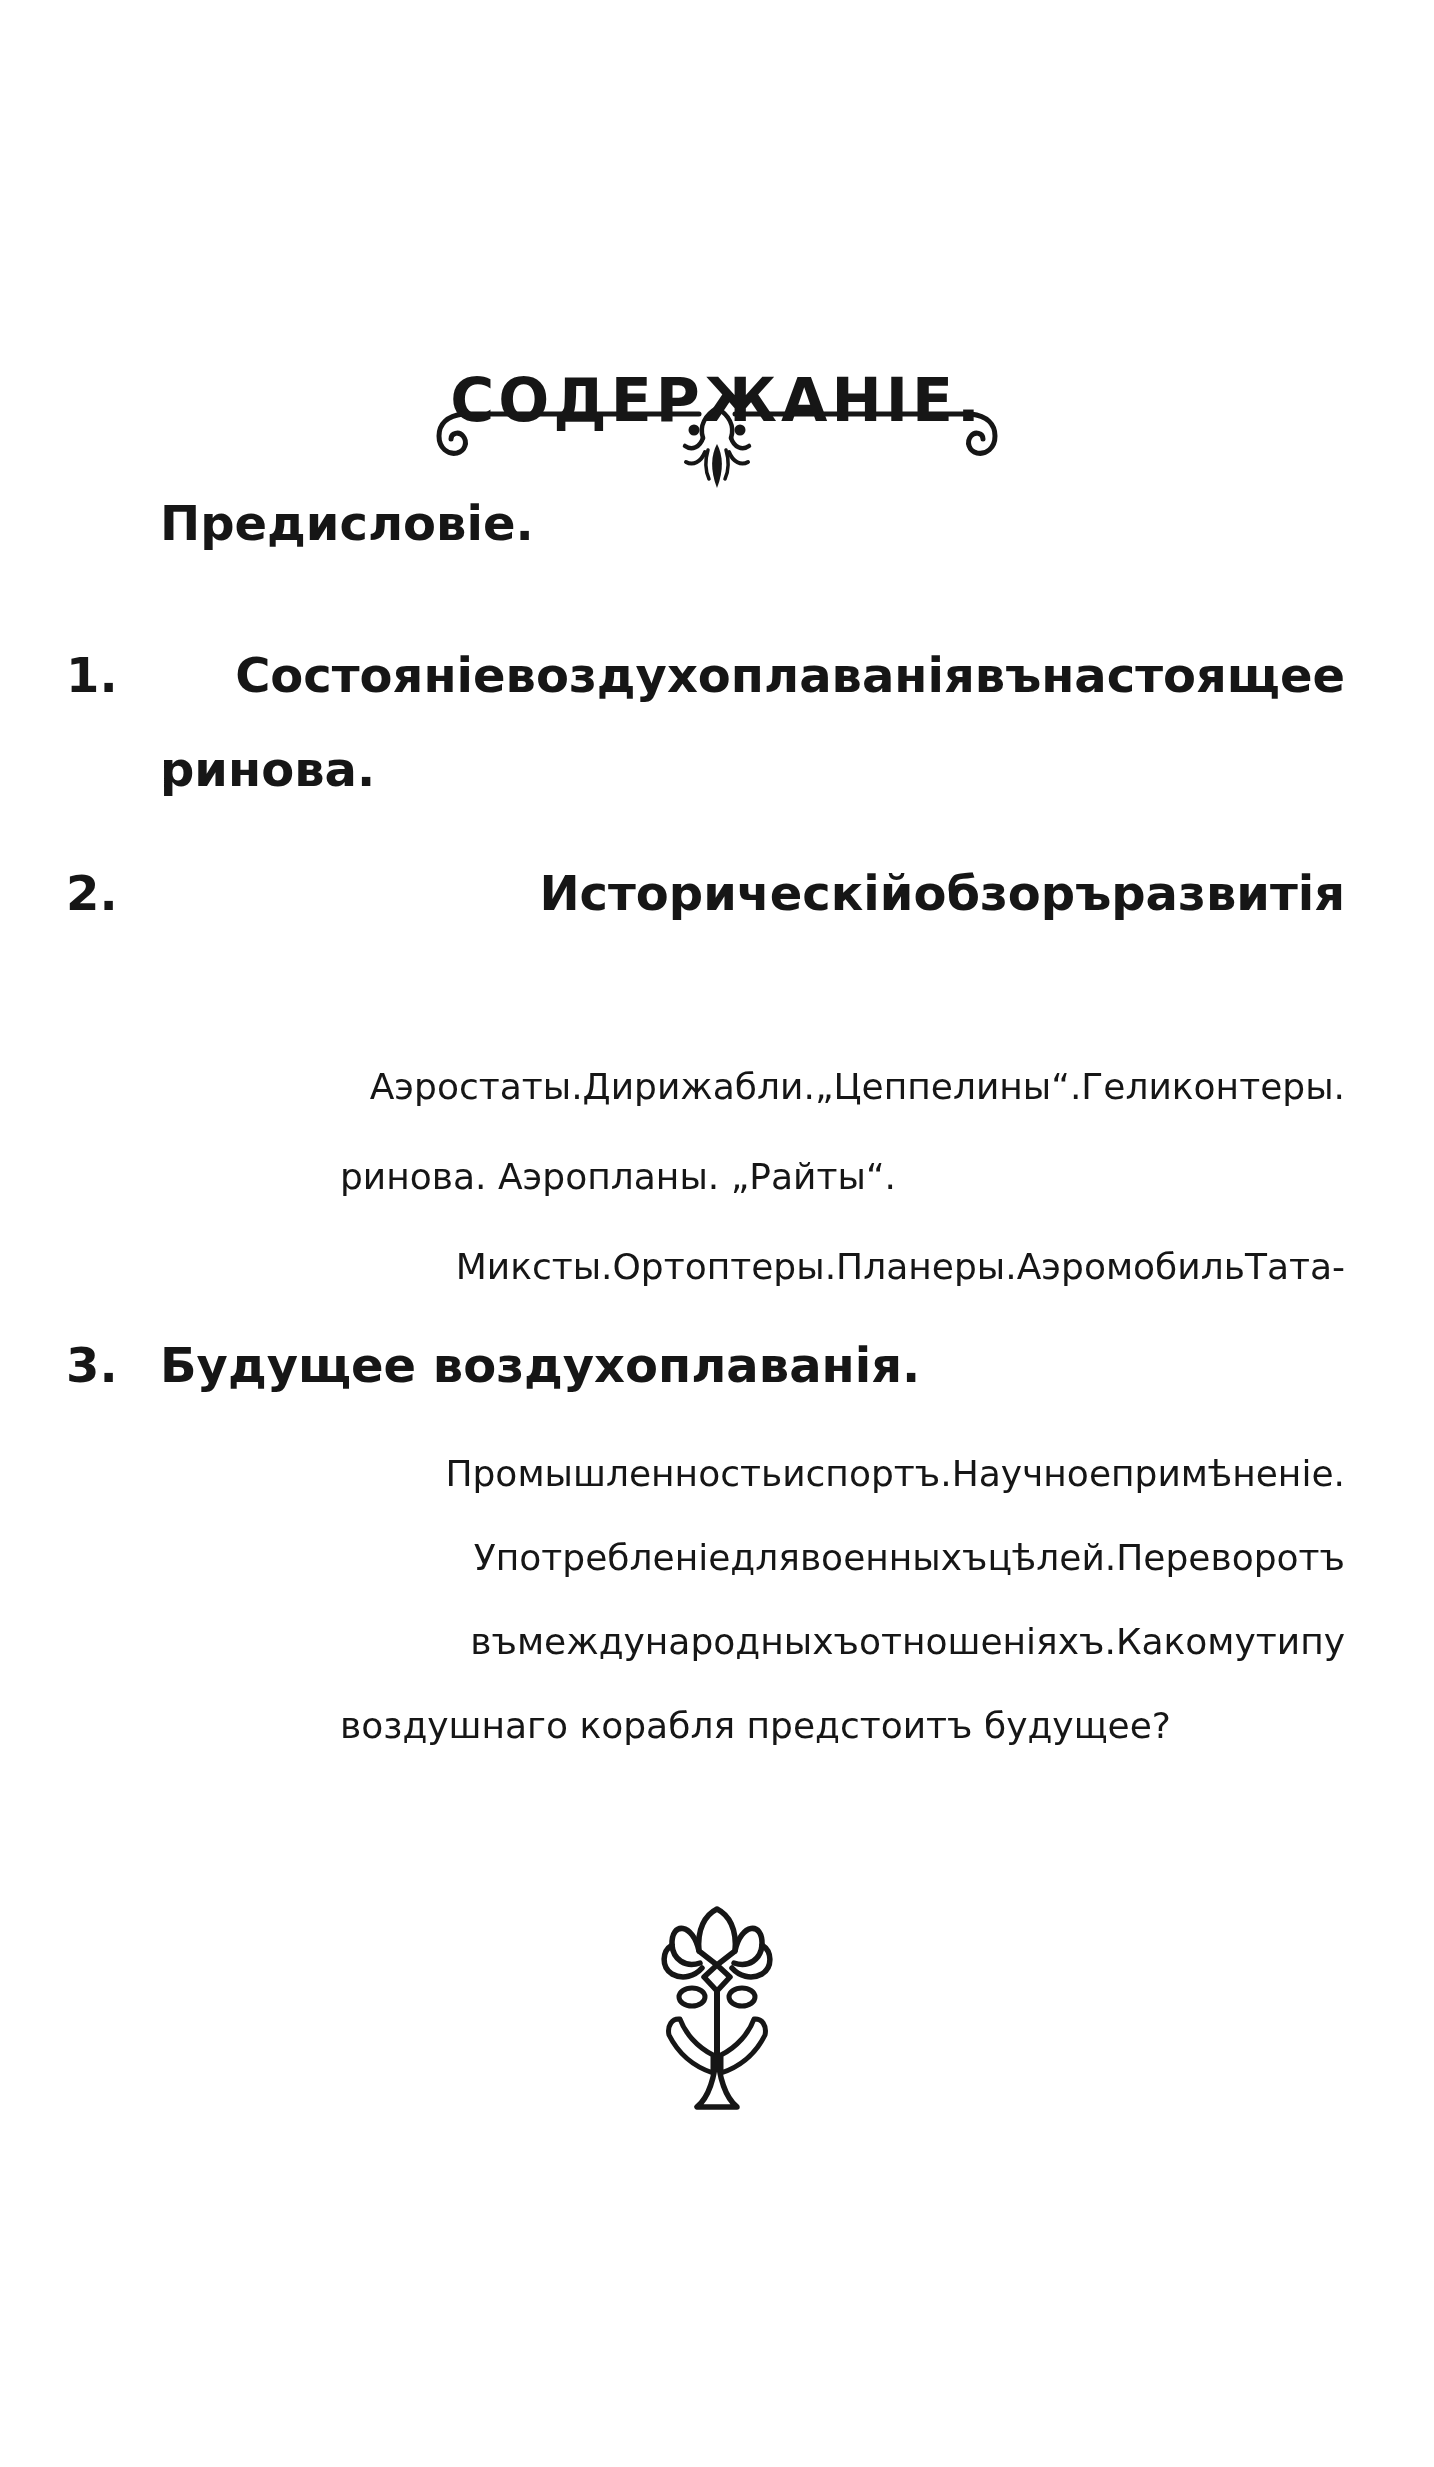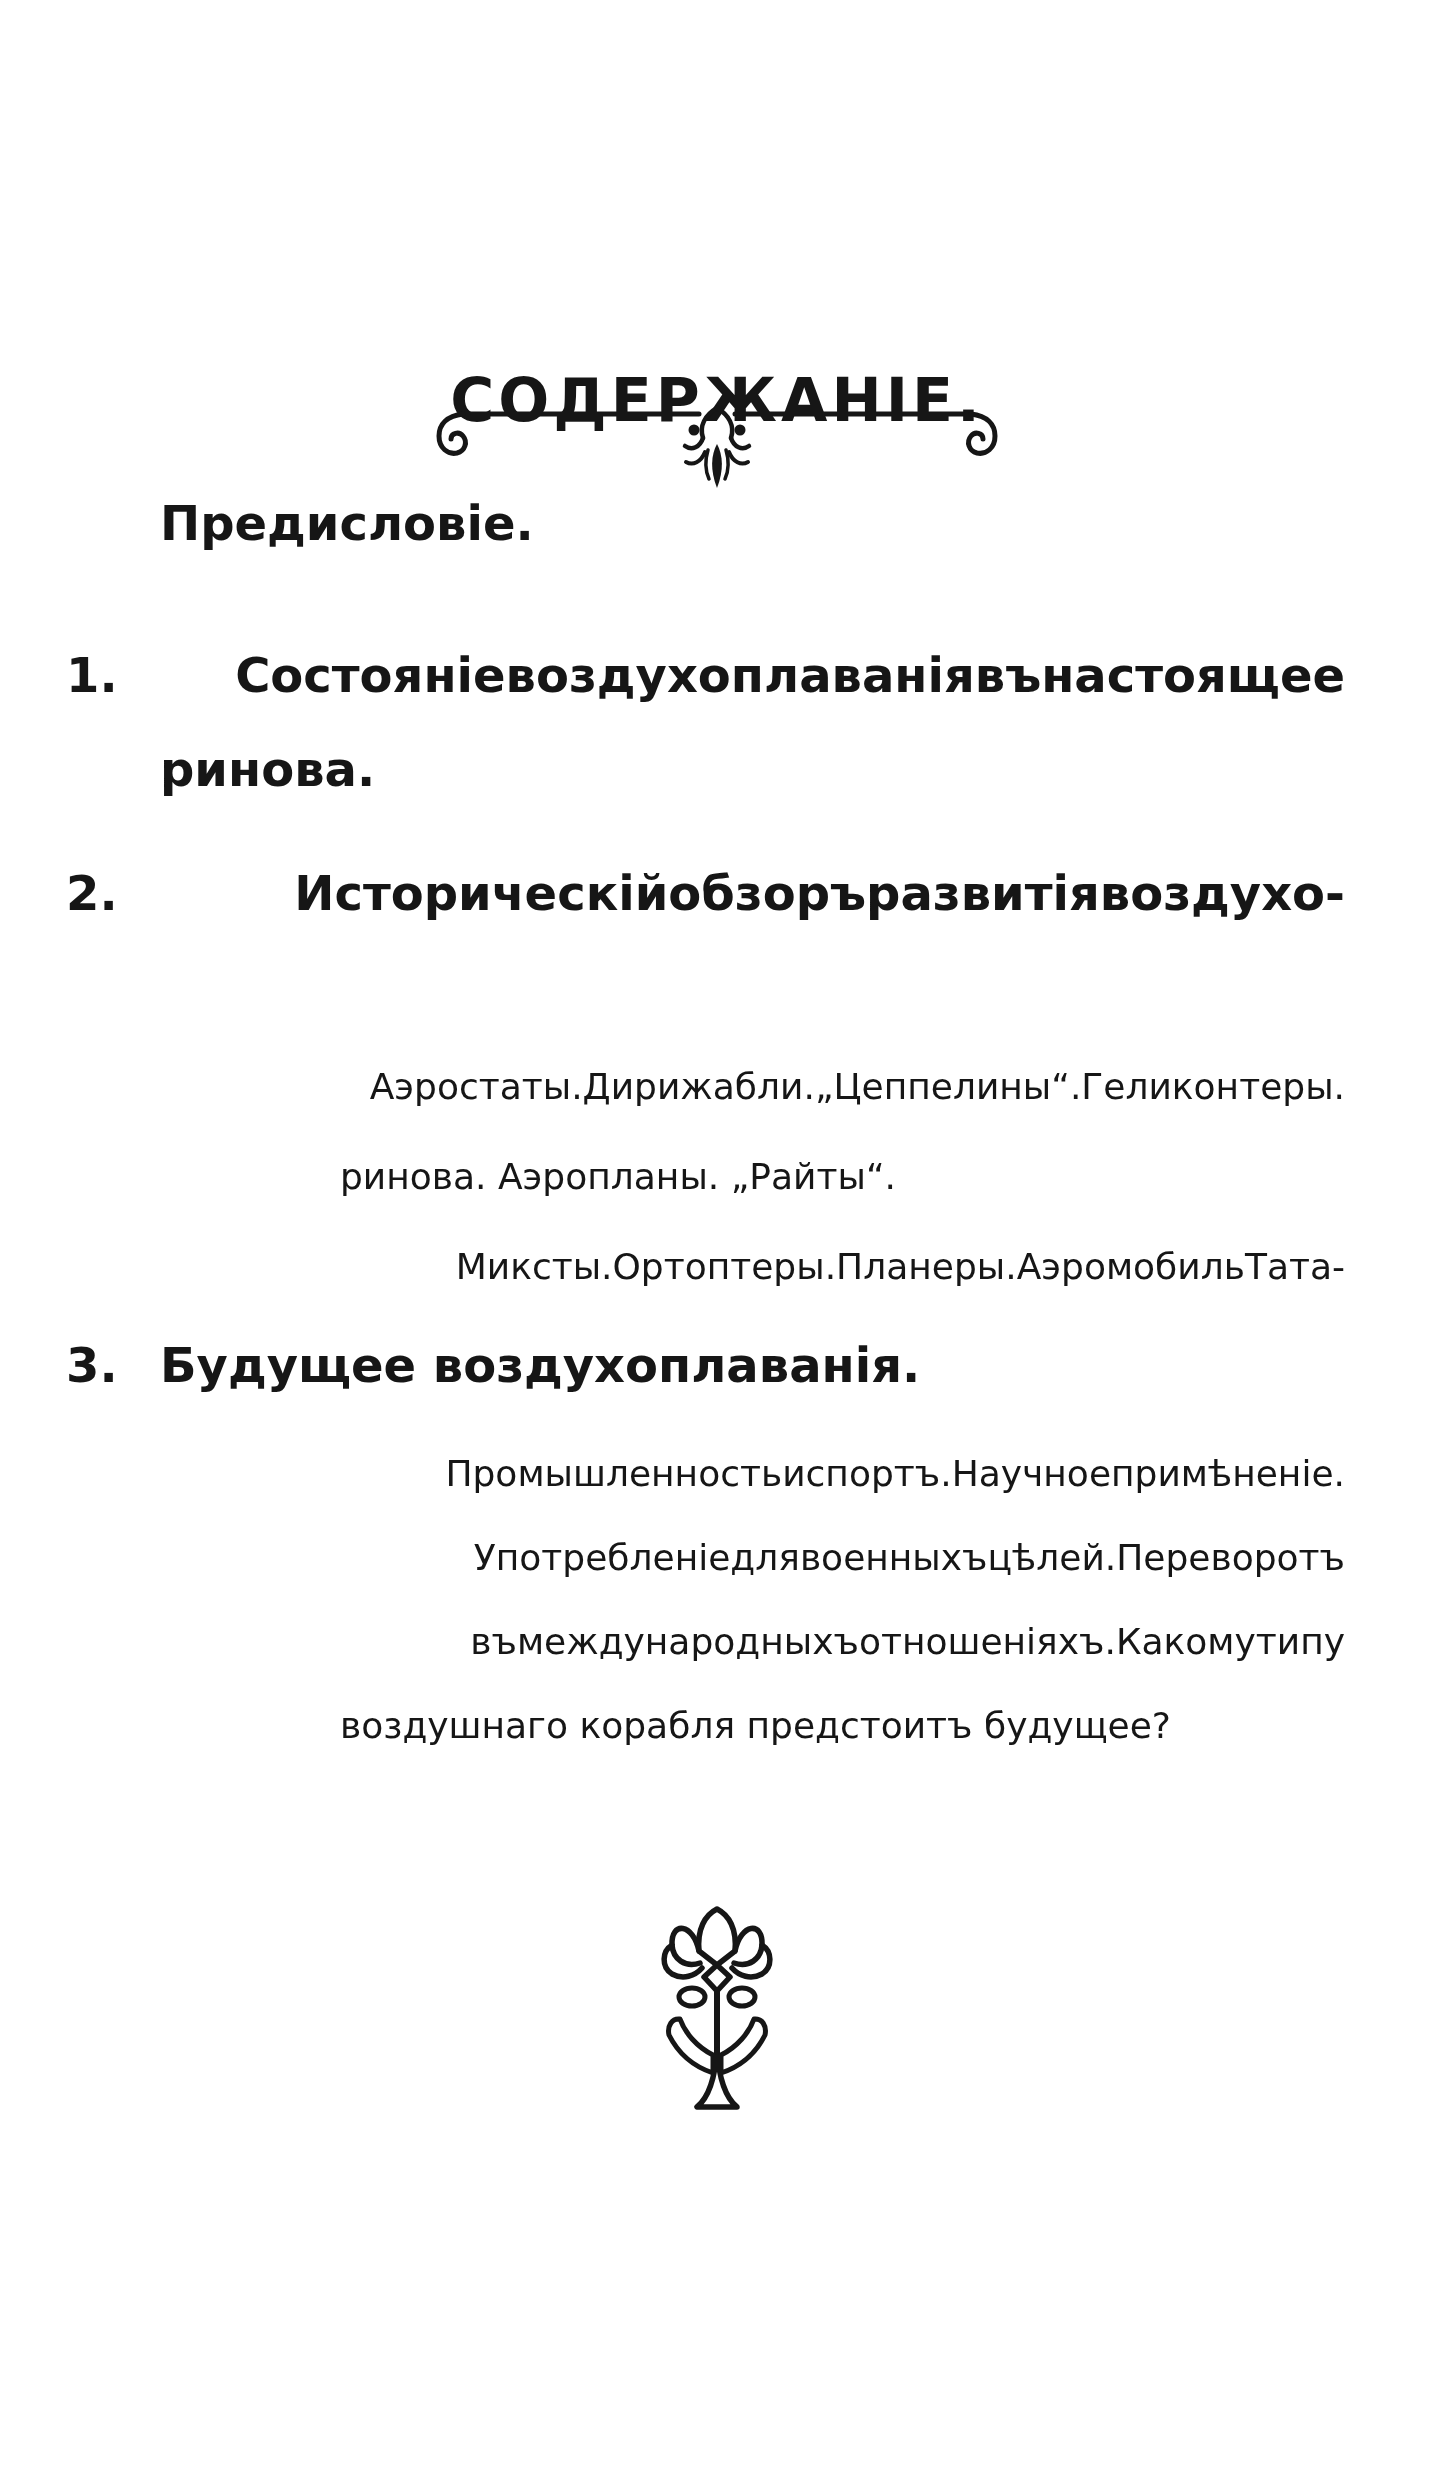--- a/index.html
+++ b/index.html
@@ -114,21 +114,20 @@
     </div>
   </section>
 
   <section class="toc-item" id="item2">
     <span class="item-number">2.</span>
     <div class="item-lines">
       <div class="tline" data-justify="">
           <span>Историческій</span>
           <span>обзоръ</span>
           <span>развитія</span>
-          <span>воздухо-</span>
         </div>
     </div>
   </section>
 
   <div class="sub-block" id="sub2">
     <div class="tline" data-justify="">
         <span>Аэростаты.</span>
         <span>Дирижабли.</span>
         <span>„Цеппелины“.</span>
         <span>Геликонтеры.</span>

